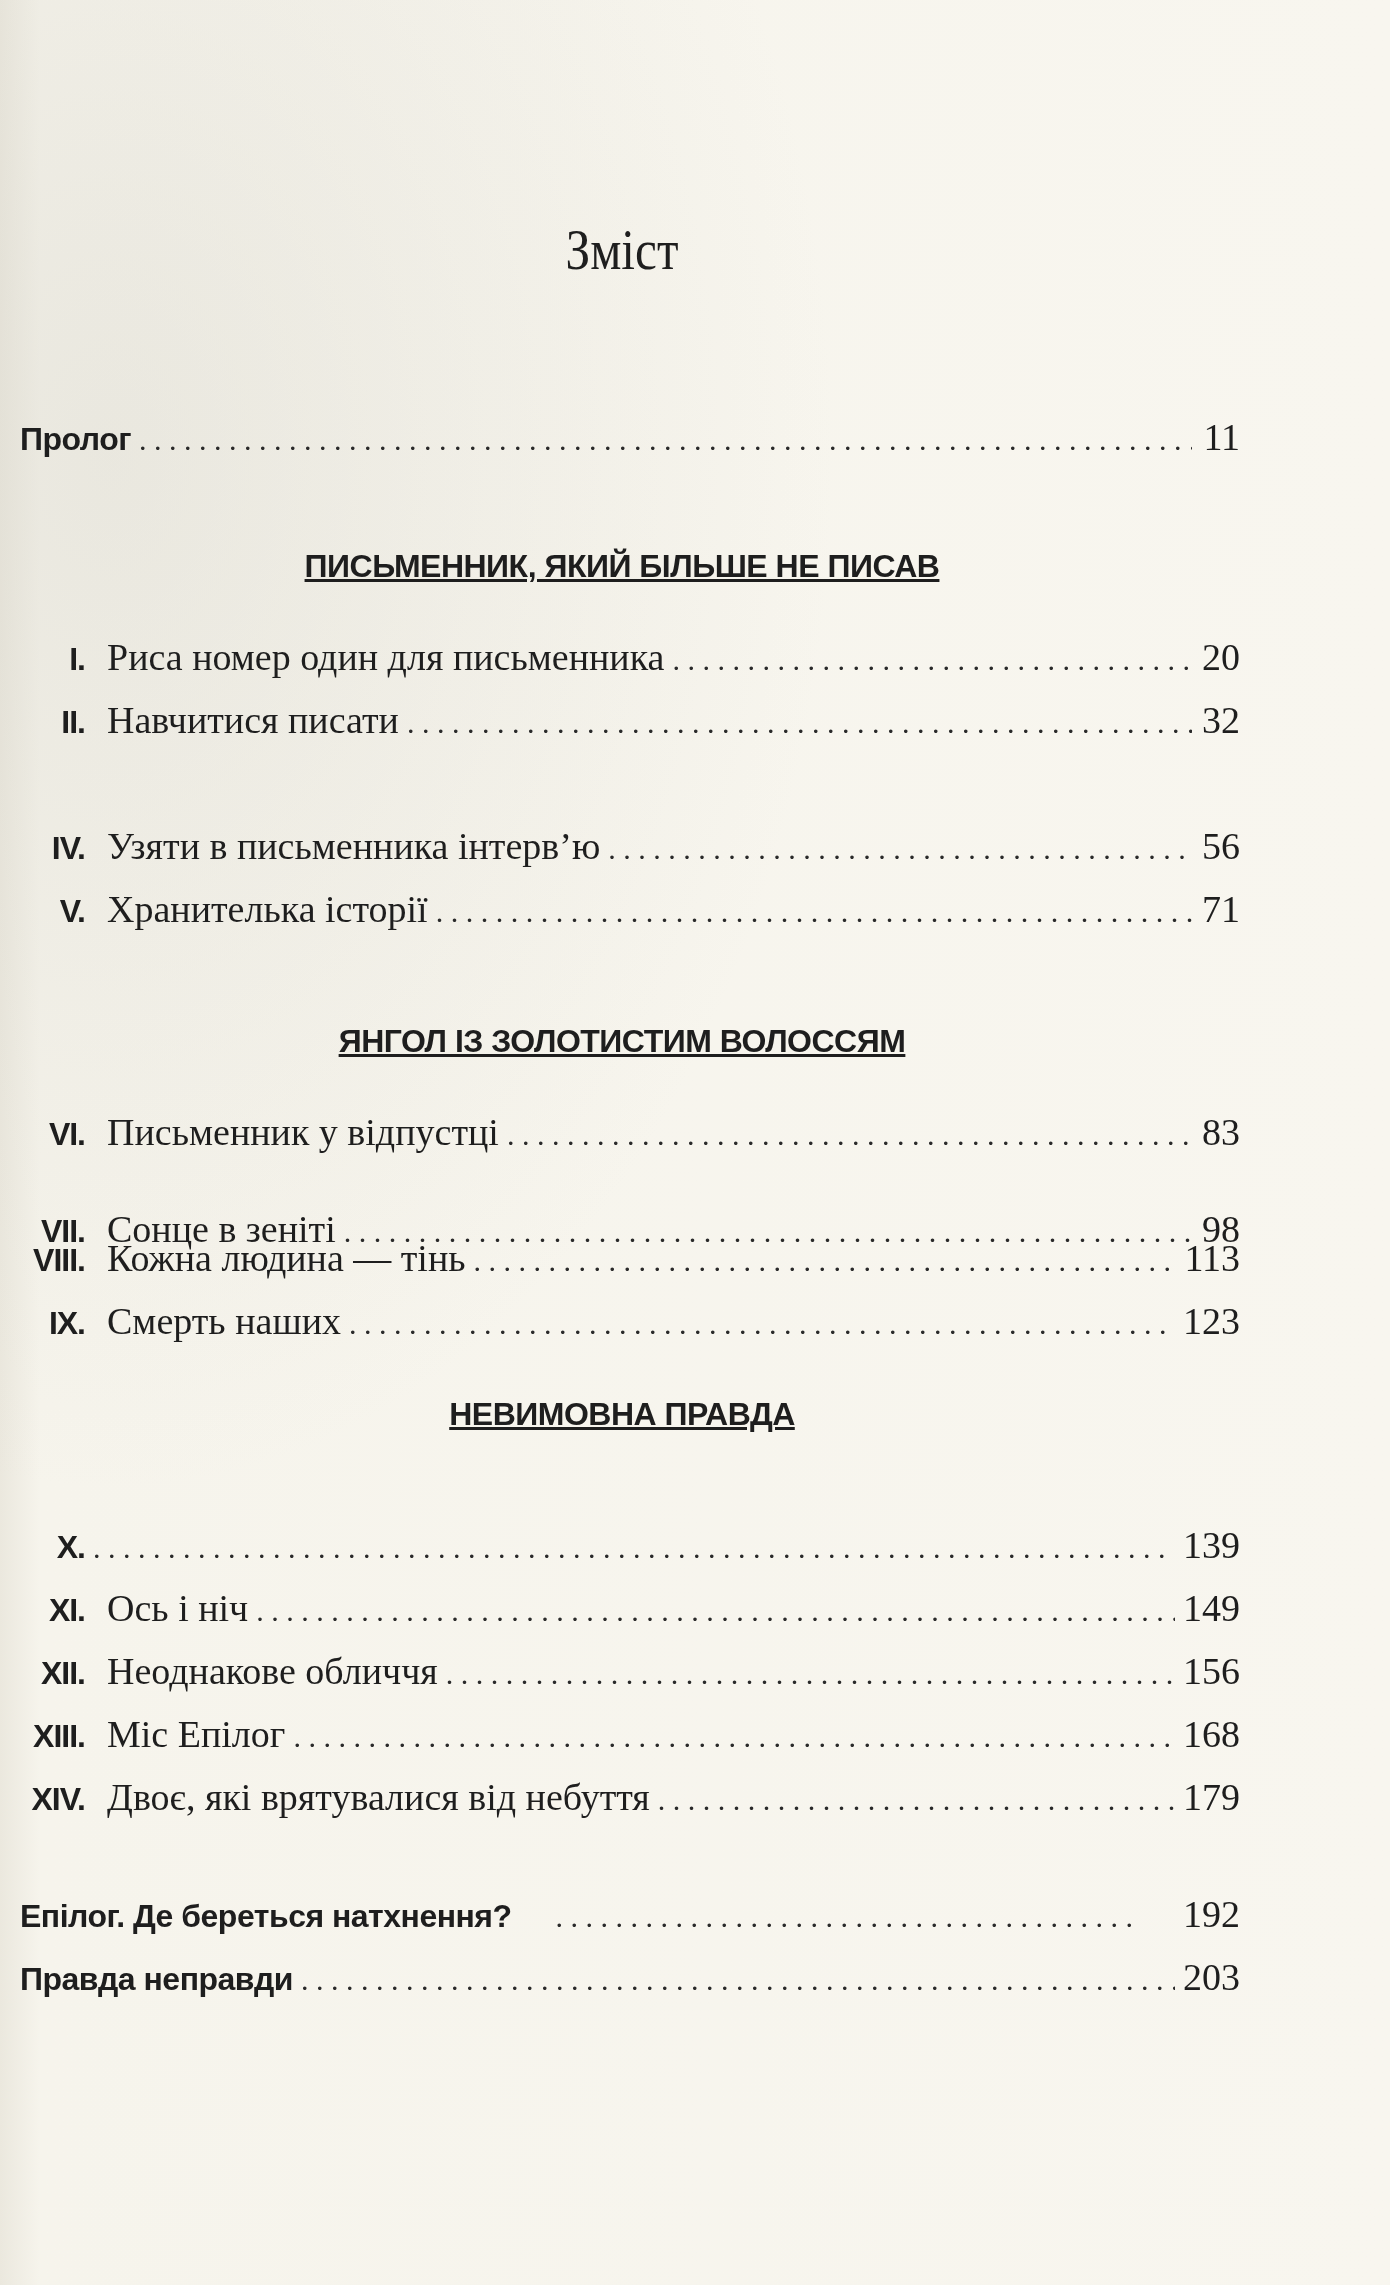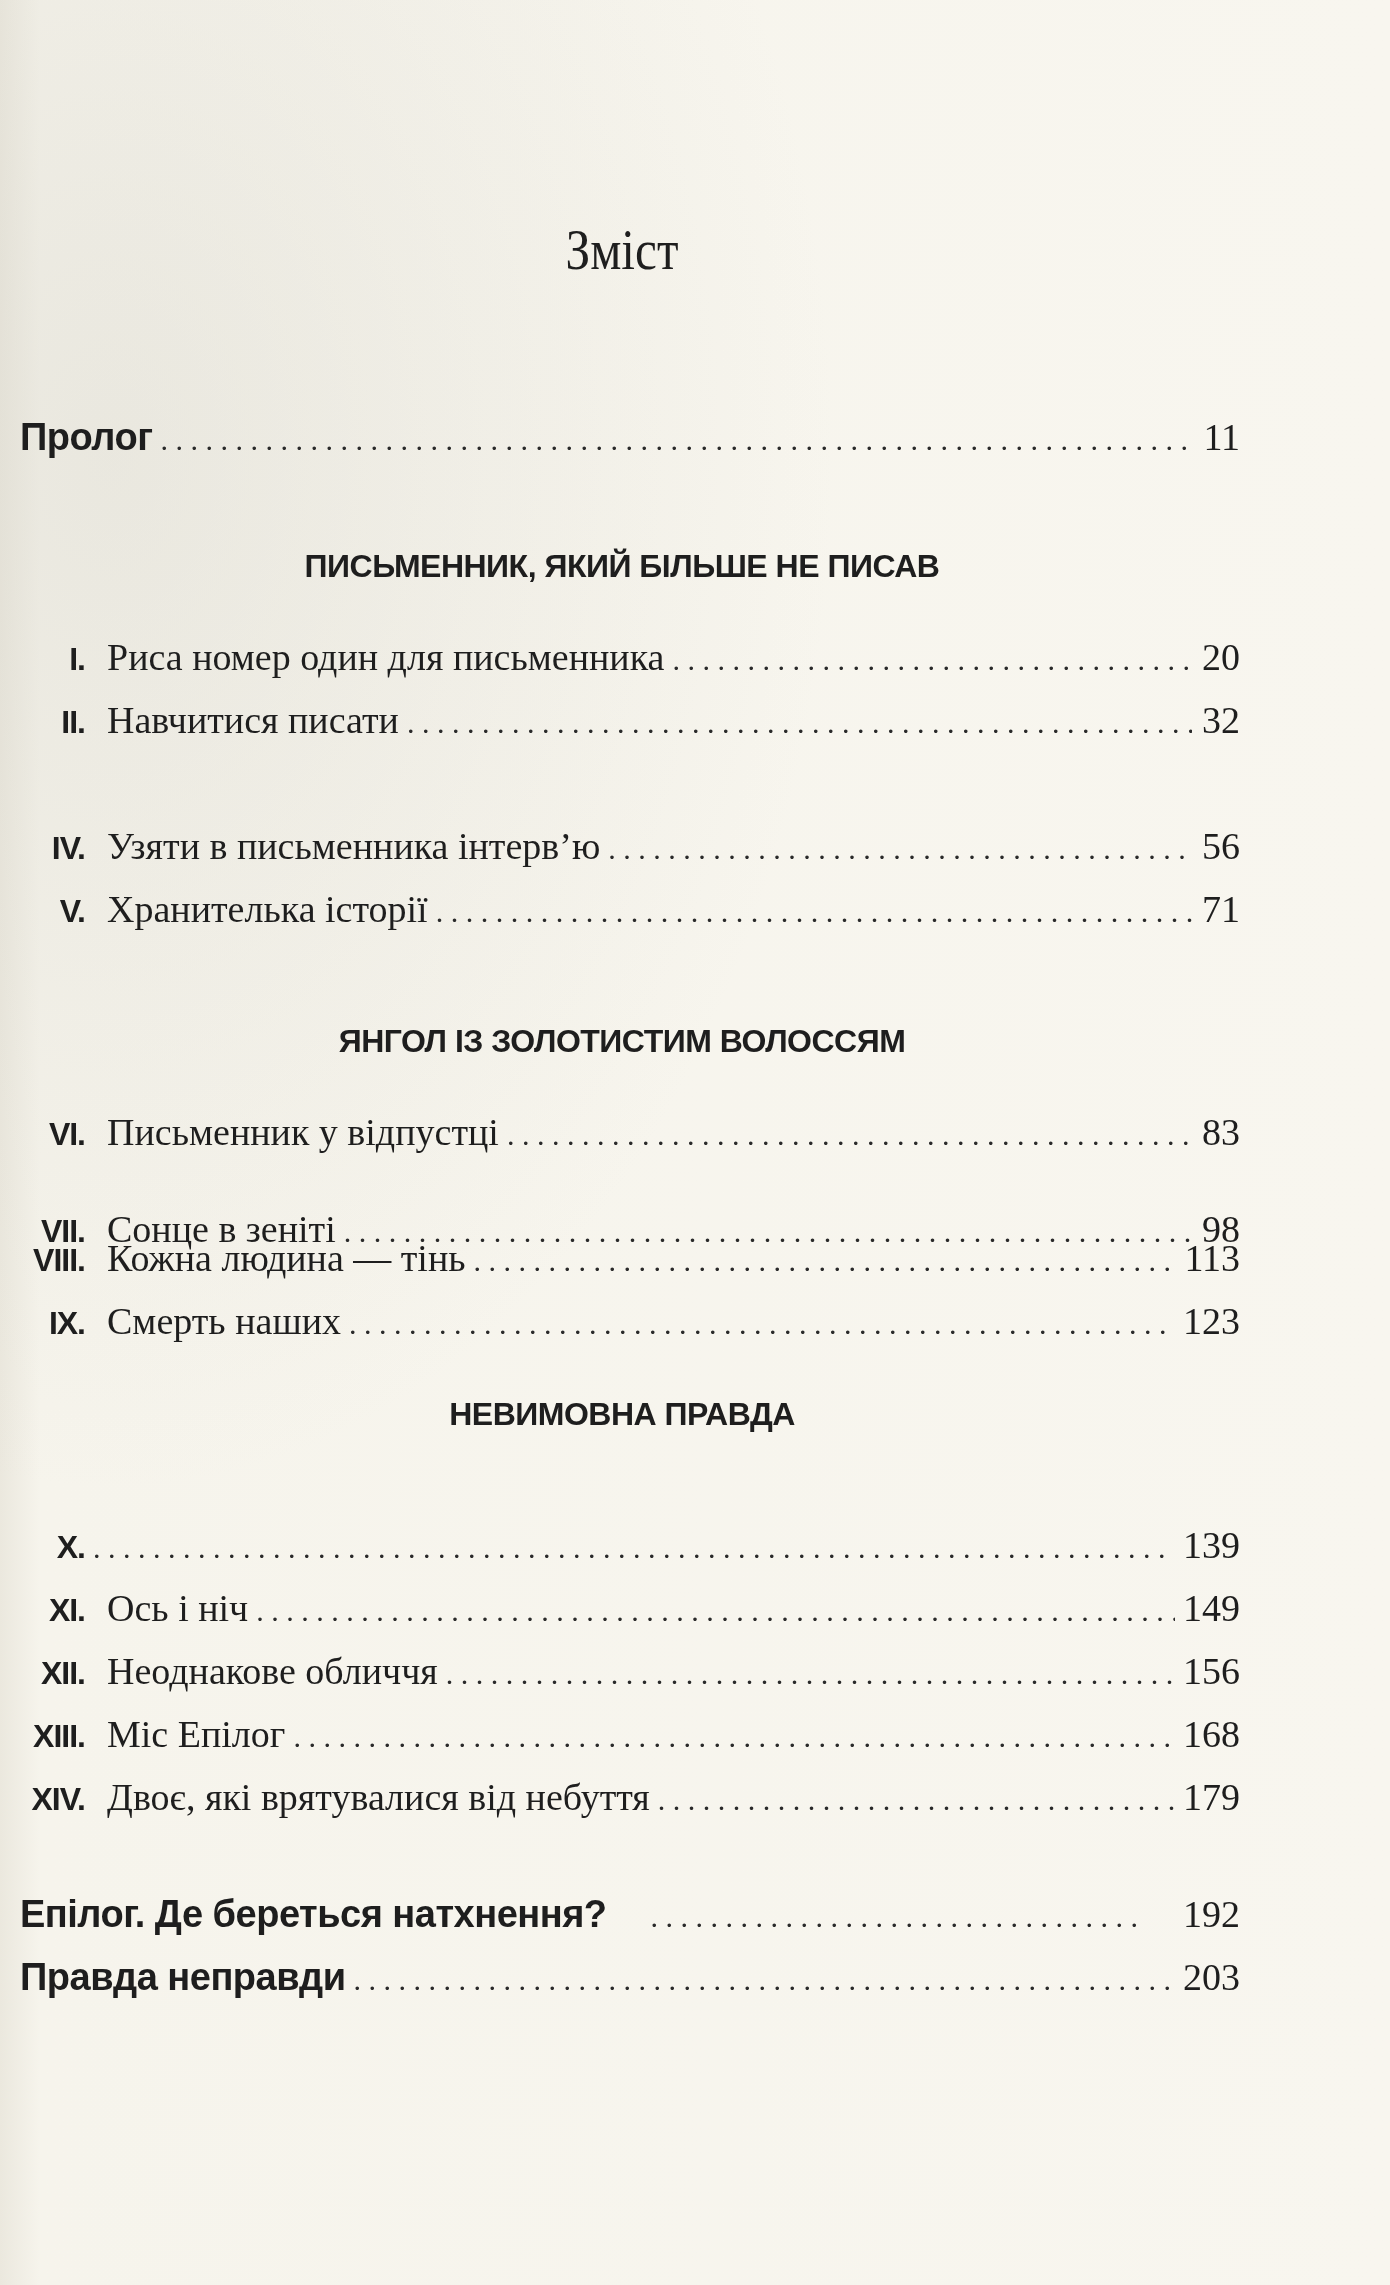--- a/index.html
+++ b/index.html
@@ -38,25 +38,25 @@
   .dots {
     flex:1; overflow:hidden; white-space:nowrap; margin:0 8px;
     font-size:30px; letter-spacing:6px; color:#2a2a2a;
   }
   .dots::before {
     content:". . . . . . . . . . . . . . . . . . . . . . . . . . . . . . . . . . . . . . . . . . . . . . . . . . . . . . . . . . . . . . . . . . . . . . . . . . . . . . . . . . . . . . . . . . . . . . . . . . . . . . . . . . . . . . . . . . . . . . . . . . . . . . . . . . . . . . . . . . . . . . . . . . . .";
     letter-spacing:0px;
   }
   .page-no { flex:none; text-align:right; min-width:40px; }
   .row.plain .txt { padding-left:20px; font-weight:bold;
-    font-family:"Liberation Sans", "DejaVu Sans", sans-serif; font-size:38px; letter-spacing:-0.5px; }
+    font-family:"Liberation Sans", "DejaVu Sans", sans-serif; font-size:32px; letter-spacing:-0.5px; }
   .section {
     position:absolute; left:0; width:1244px; text-align:center;
     font-family:"Liberation Sans", "DejaVu Sans", sans-serif;
-    font-weight:bold; font-size:32px; letter-spacing:-0.5px; margin:0;
+    font-weight:bold; font-size:32px; letter-spacing:-0.5px; margin:0;text-decoration:underline;
   }
 </style>
 </head>
 <body>
 
 <div class="page">
 
   <h1 class="title">Зміст</h1>
 
   <div class="row plain" style="top:412px;">

